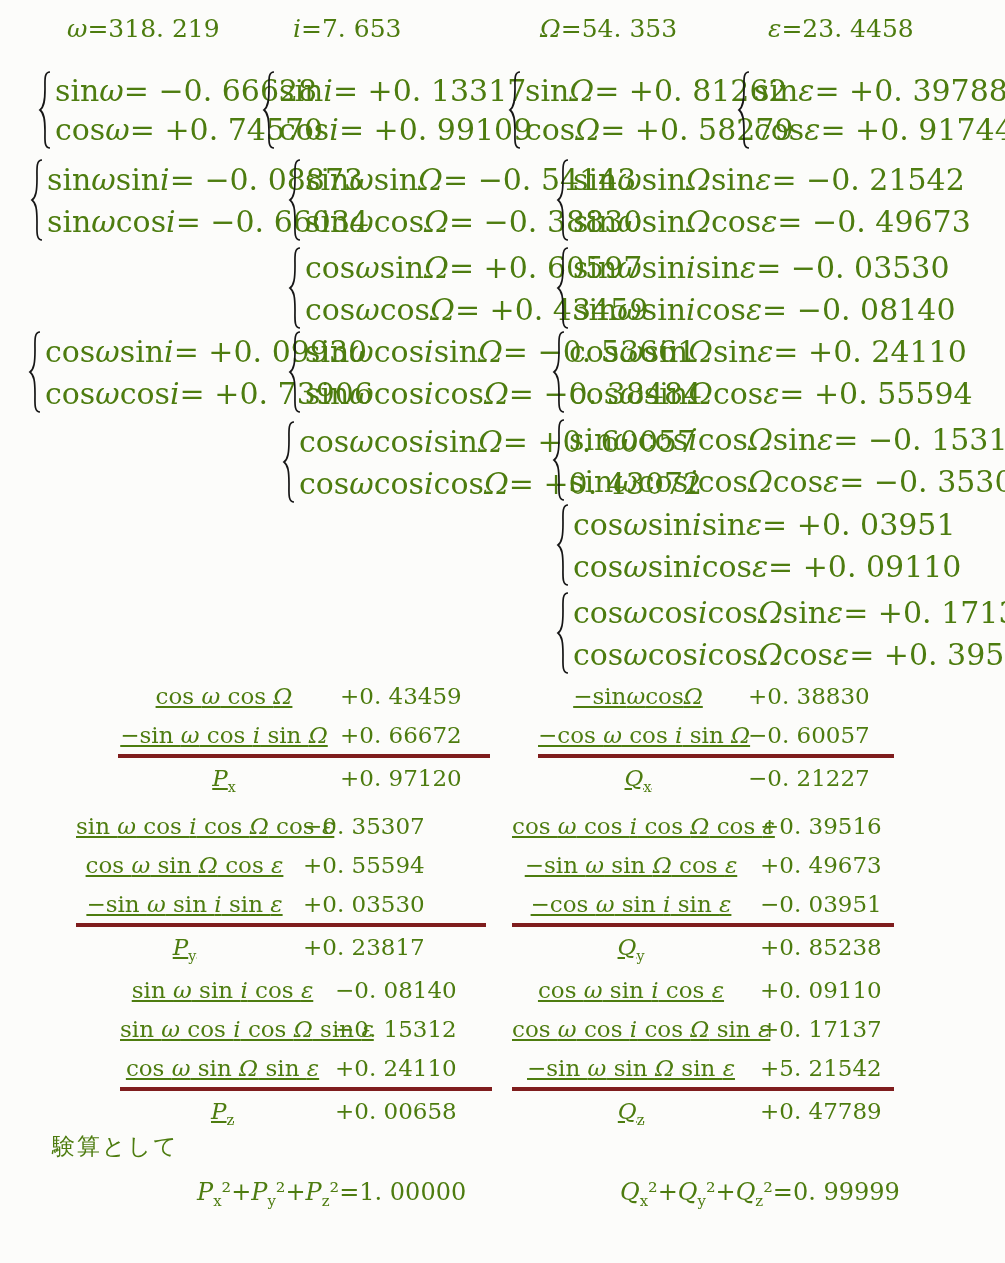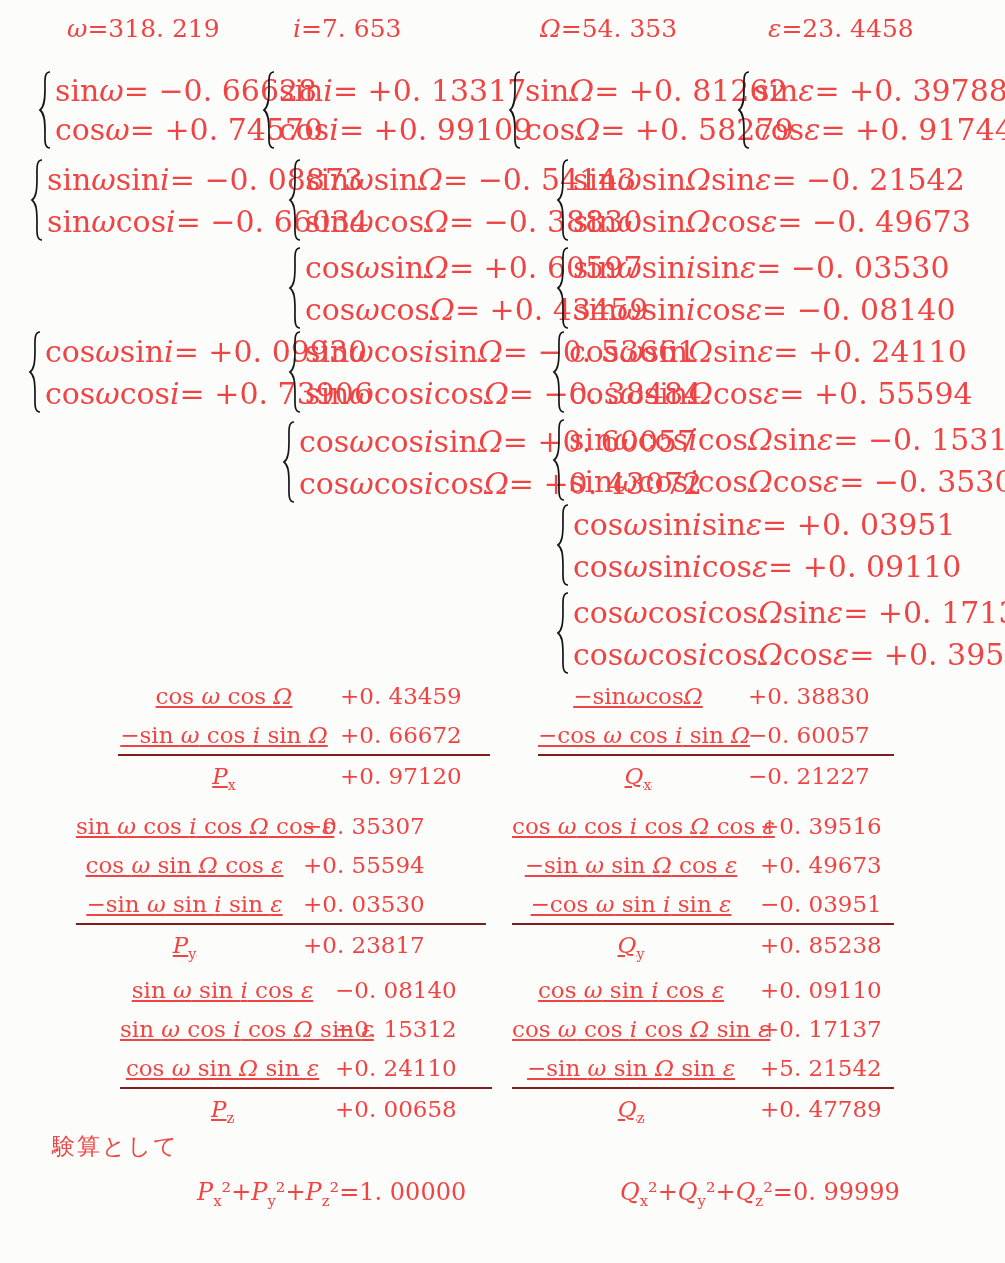--- a/index.html
+++ b/index.html
@@ -1,20 +1,20 @@
 <!DOCTYPE html>
 <html><head>
 <meta charset="utf-8">
 <style>
   html,body{margin:0;padding:0;background:#ffffff;}
   .page{
     position:relative;
     width:1005px;height:1263px;
     background:#fcfcfa;
-    color:#ef4444;
+    color:#4d7c0f;
     font-family:"DejaVu Serif", serif;
     overflow:hidden;
   }
   
   .param{position:absolute;top:14px;font-size:25px;white-space:nowrap;}
   .p-omega{left:67px}.p-i{left:293px}.p-Om{left:540px}.p-eps{left:768px}
 
   
   .bgroup{position:absolute;display:flex;align-items:center;}
   .brace{flex:0 0 auto;margin-right:3px;display:block;}
@@ -27,21 +27,21 @@
   .g-cwi{left:28px;top:330px}.g-swciOm{left:288px;top:330px}.g-cwOmEps{left:552px;top:330px}
   .g-cwciOm{left:282px;top:420px}.g-swcicOmEps{left:552px;top:418px}
   .g-cwsiEps{left:556px;top:503px}
   .g-cwcicOmEps{left:556px;top:591px}
 
   
   .sumtbl{position:absolute;font-size:23px;}
   .srow{display:flex;height:39px;align-items:center;white-space:nowrap;}
   .srow .expr{text-align:center;flex:0 0 auto;text-decoration:underline;}
   .srow .val{margin-left:10px;flex:0 0 auto;}
-  .srow.total{border-top:2px solid #7f1d1d;}
+  .srow.total{border-top:4px solid #7f1d1d;}
   .t-px{left:118px;top:676px;width:372px}.t-px .expr{width:212px}
   .t-qx{left:538px;top:676px;width:356px}.t-qx .expr{width:200px}
   .t-py{left:76px;top:806px;width:410px}.t-py .expr{width:217px}
   .t-qy{left:512px;top:806px;width:382px}.t-qy .expr{width:238px}
   .t-pz{left:120px;top:970px;width:372px}.t-pz .expr{width:205px}
   .t-qz{left:512px;top:970px;width:382px}.t-qz .expr{width:238px}
 
   
   .check-label{position:absolute;left:52px;top:1131px;font-size:23px;letter-spacing:2px;white-space:nowrap;}
   .check-eq{position:absolute;font-size:24px;white-space:nowrap;}

